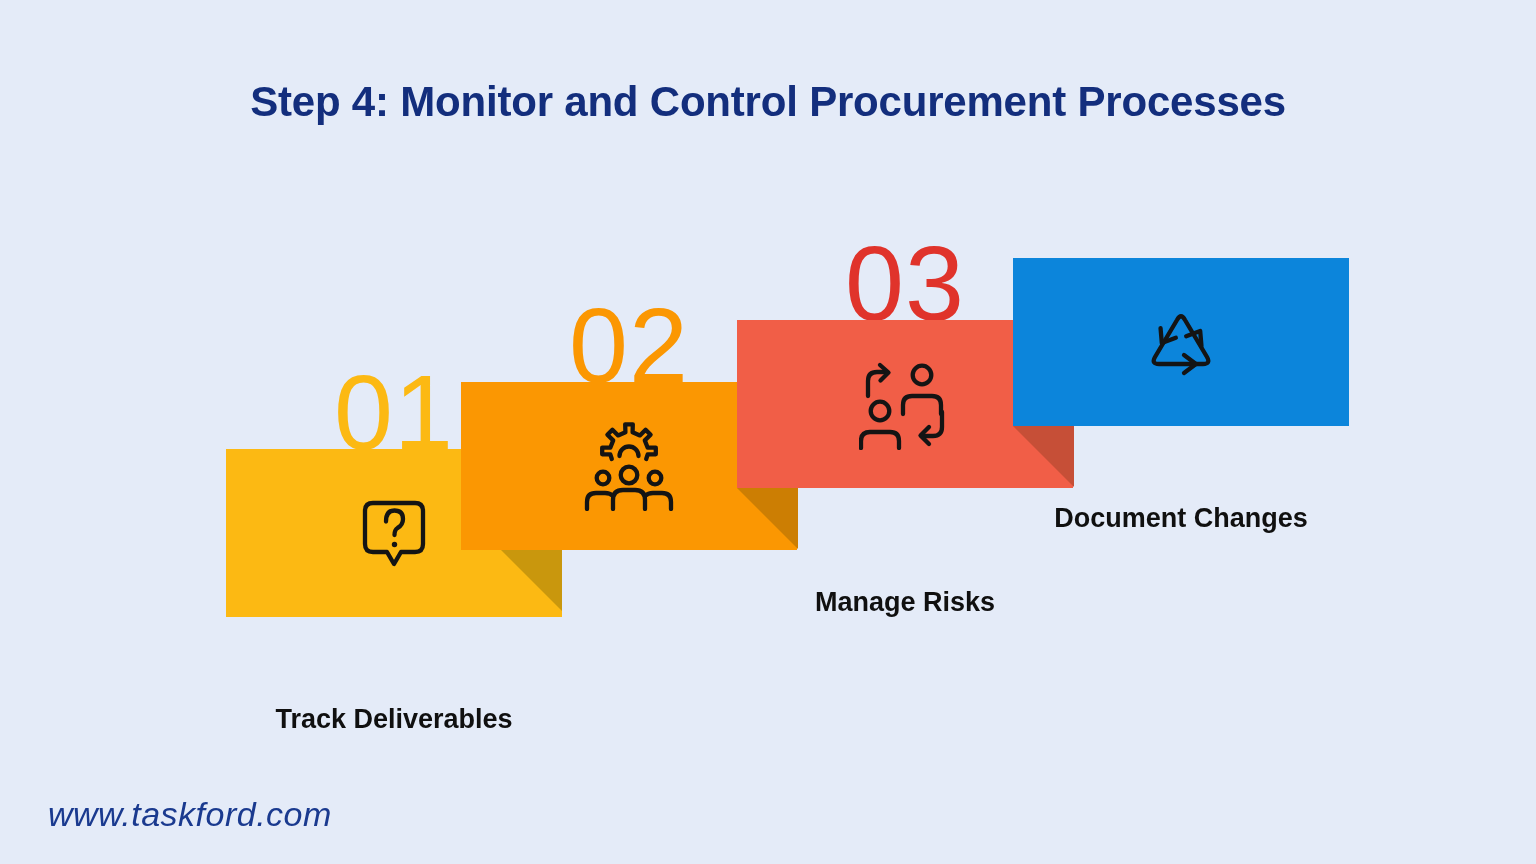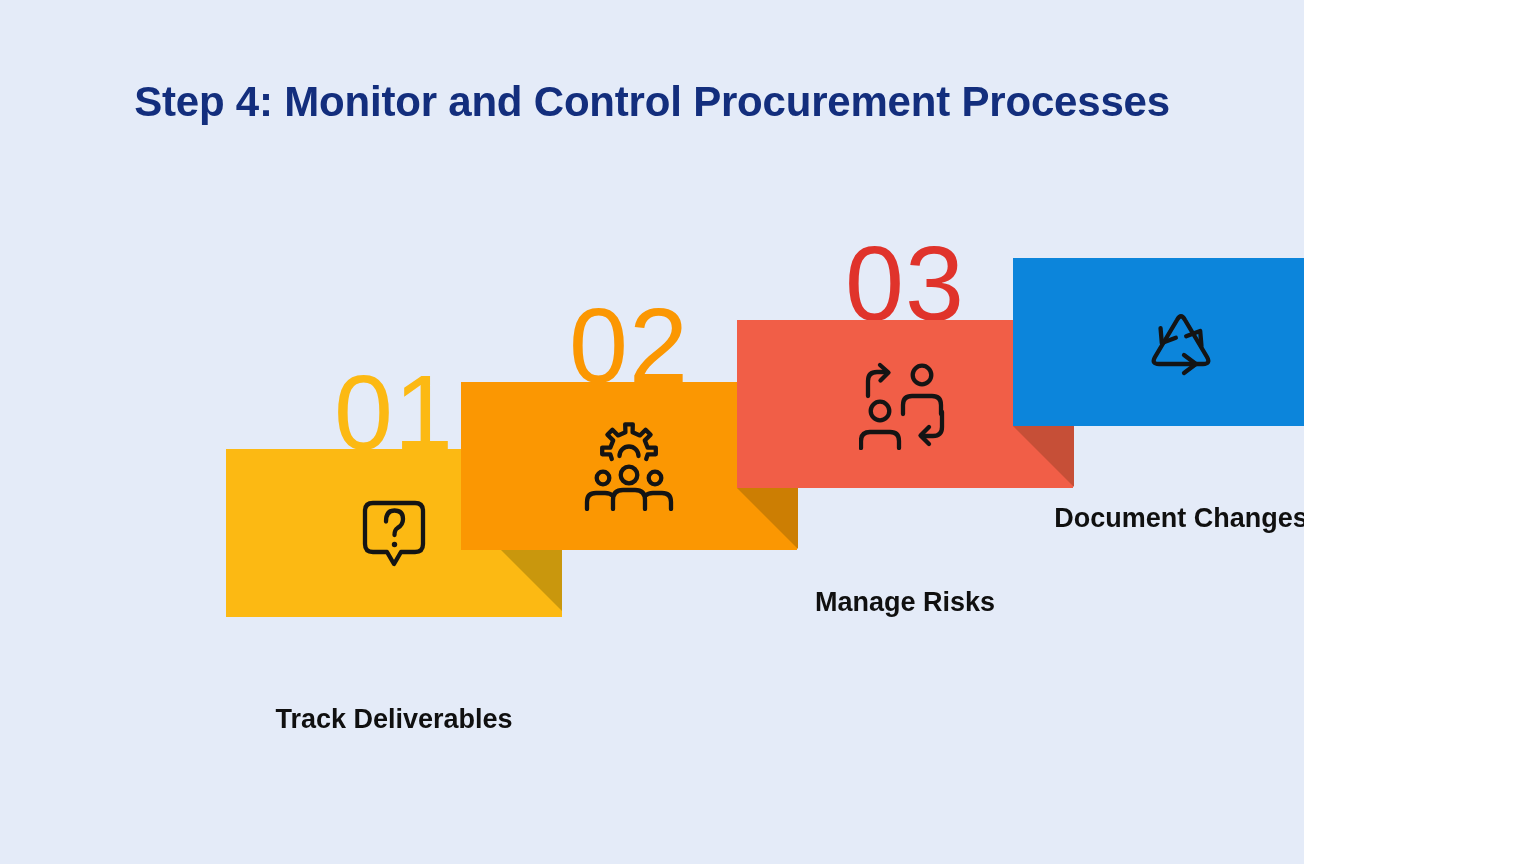--- a/index.html
+++ b/index.html
@@ -1,21 +1,21 @@
 <!DOCTYPE html>
 <html><head>
 <meta charset="utf-8">
 <style>
   * { margin:0; padding:0; box-sizing:border-box; }
   html,body { width:100%; height:100%; }
   body { font-family:"Liberation Sans", sans-serif; overflow:hidden; }
 
   .canvas {
     position:relative;
-    width:1304px; height:864px;
+    width:1536px; height:864px;
     overflow:hidden;
   }
 
   .title {
     position:absolute;
     top:77px; left:0; width:100%;
     text-align:center;
     font-size:42px; font-weight:700;
     letter-spacing:-0.2px;
     line-height:1.2;
@@ -152,14 +152,15 @@
             </g>
           <g transform="translate(51,58)">
               <polyline class="ic" points="-6,-9 6,0 -6,9"></polyline>
             </g>
         </svg>
       </span>
     </div>
     <div class="label">Document Changes</div>
   </div>
 
+  <div class="footer" style="color: rgb(26, 58, 143);">www.taskford.com</div>
 
 </div>
 
 </body></html>

